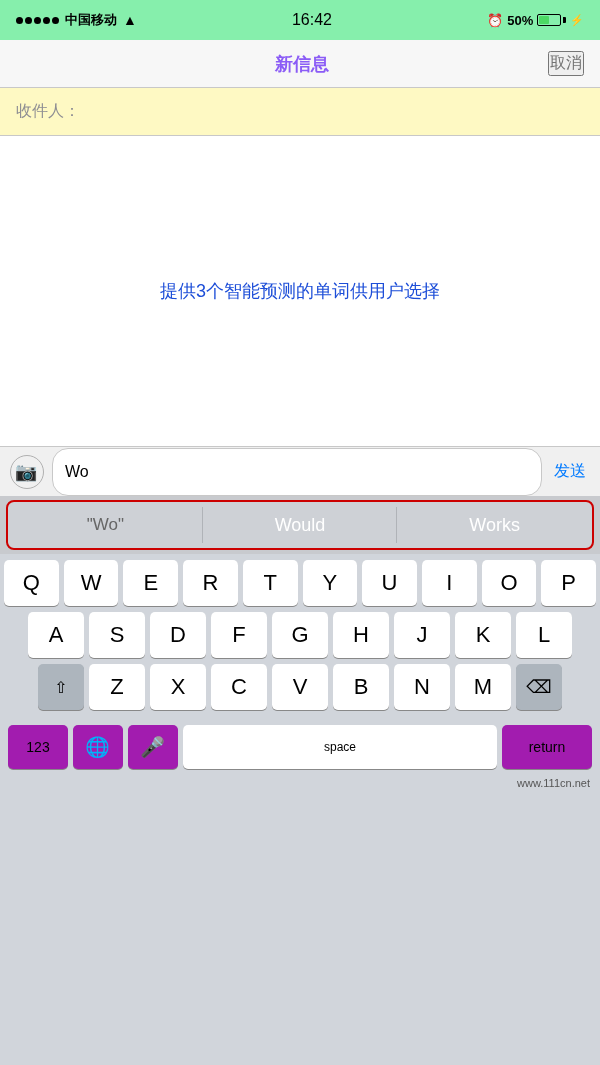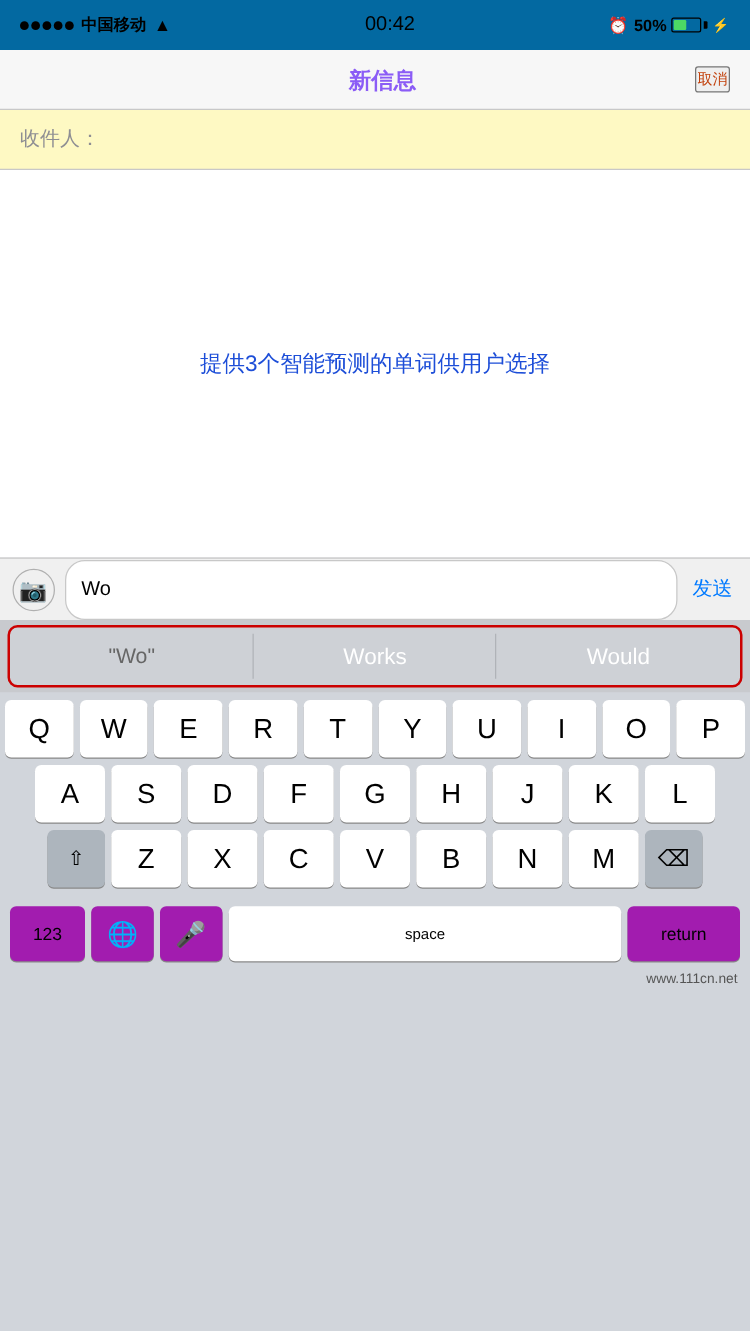--- a/index.html
+++ b/index.html
@@ -7,21 +7,21 @@
     body {
       width: 600px;
       height: 1065px;
       background: #d1d5db;
       font-family: -apple-system, 'PingFang SC', 'Helvetica Neue', Arial, sans-serif;
       overflow: hidden;
     }
 
     
     .status-bar {
-      background: #0369a1;
+      background: #86efac;
       height: 40px;
       display: flex;
       align-items: center;
       justify-content: space-between;
       padding: 16px 16px;
       font-size: 14px;
       font-weight: 600;
     }
     .status-left {
       display: flex;
@@ -65,22 +65,22 @@
       align-items: center;
       justify-content: space-between;
       padding: 0 16px;
     }
     .nav-title {
       font-size: 18px;
       font-weight: 600;
       color: #8b5cf6;
     }
     .nav-cancel {
-      font-size: 12px;
-      color: #c2410c;
+      font-size: 16px;
+      color: #737373;
       cursor: pointer;
     }
     .nav-left-spacer { width: 40px; }
 
     
     .to-field {
       background: #fef9c3;
       height: 48px;
       display: flex;
       align-items: center;
@@ -285,21 +285,21 @@
     <div class="signal-dots">
       <span></span>
         <span></span>
         <span></span>
         <span></span>
         <span></span>
     </div>
     <span class="carrier">中国移动</span>
     <span class="wifi-icon">▲</span>
   </div>
-  <div class="status-center">00:42</div>
+  <div class="status-center">16:42</div>
   <div class="status-right">
     <span class="alarm-icon">⏰</span>
     <span>50%</span>
     <div class="battery-wrapper">
       <div class="battery-body">
         <div class="battery-fill"></div>
       </div>
       <div class="battery-tip"></div>
     </div>
     <span class="bolt">⚡</span>
@@ -328,24 +328,24 @@
   <input class="message-input" type="text" value="Wo" style="">
   <button class="send-btn">发送</button>
 </div>
 
 <div class="autocomplete-wrapper">
   <div class="autocomplete-bar">
     <div class="autocomplete-item quoted">
       <span>"Wo"</span>
     </div>
     <div class="autocomplete-item">
-      <span>Works</span>
+      <span>Would</span>
     </div>
     <div class="autocomplete-item">
-      <span>Would</span>
+      <span>Works</span>
     </div>
   </div>
 </div>
 
 <div class="keyboard">
 
   <div class="key-row">
     <div class="key">Q</div>
     <div class="key">W</div>
     <div class="key">E</div>

